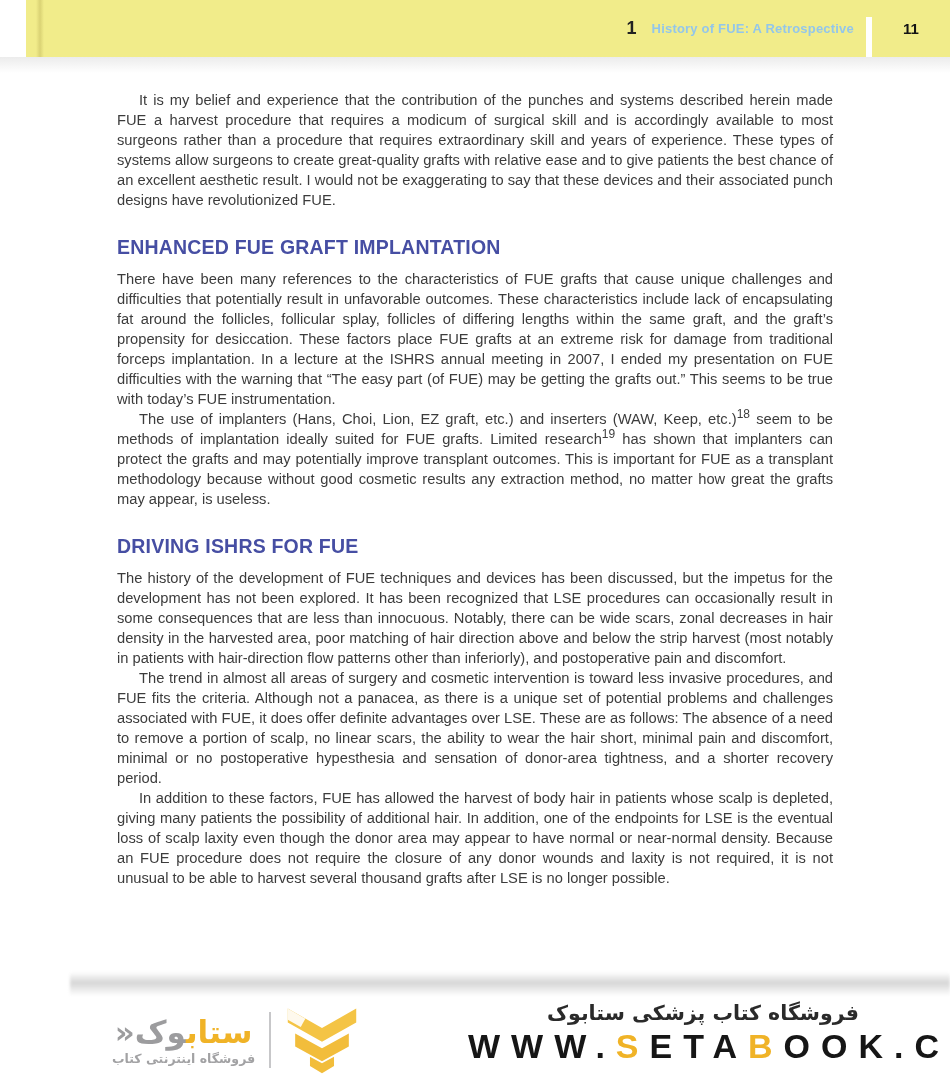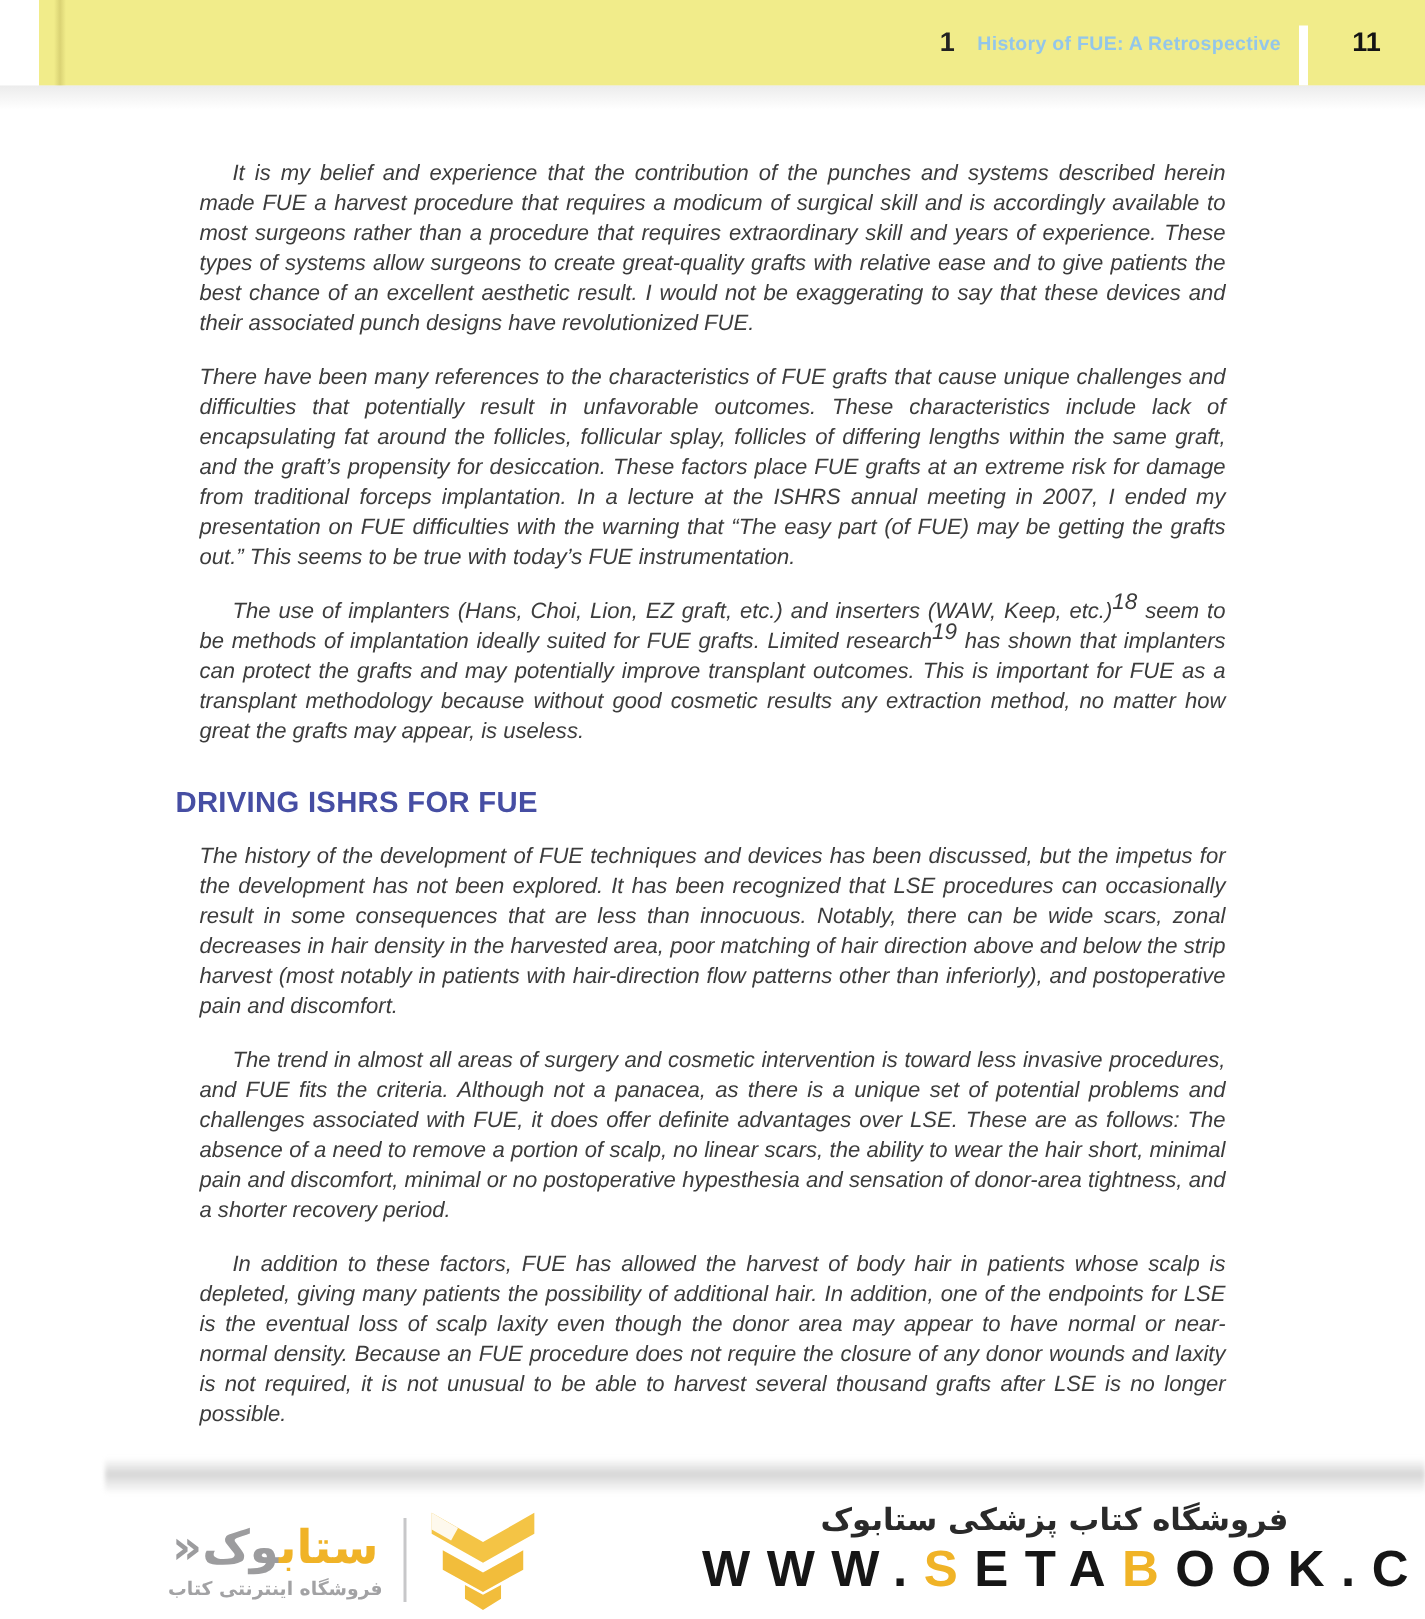--- a/index.html
+++ b/index.html
@@ -22,35 +22,35 @@
     display:flex;align-items:center;gap:15px;
   }
   .chapter-number{font-size:18px;font-weight:bold;color:#222;}
   .chapter-title{font-size:13px;font-weight:600;color:var(--title-blue,#93c6ea);letter-spacing:.2px;}
   .header-divider{
     position:absolute;right:78px;top:17px;bottom:0;width:6px;background:#ffffff;
   }
   .page-number{
     position:absolute;right:0;top:0;width:78px;height:100%;
     display:flex;align-items:center;justify-content:center;
-    font-size:18px;font-weight:bold;color:#141414;
+    font-size:15px;font-weight:bold;color:#141414;
   }
   .band-shadow{
     position:absolute;top:57px;left:0;right:0;height:16px;
     background:linear-gradient(#dcdcdc,rgba(255,255,255,0));
     opacity:.55;
   }
   
   .page-content{
     position:absolute;top:90px;left:117px;width:716px;
     color:#3c3c3c;font-size:14.7px;line-height:20px;text-align:justify;
   }
-  .body-paragraph{margin:16px;font-style:italic;}
+  .body-paragraph{margin:0;}
   .body-paragraph.indent{text-indent:22px;}
-  .body-paragraph sup{font-size:15px;line-height:0;vertical-align:super;}
+  .body-paragraph sup{font-size:12px;line-height:0;vertical-align:super;}
   .section-heading{
     margin:27px 0 12px 0;
     font-size:19.5px;font-weight:bold;letter-spacing:.2px;
     color:var(--heading-blue,#464ea3);
     text-align:left;
   }
   
   .page-bottom-shadow{
     position:absolute;top:972px;left:70px;right:0;height:24px;
     background:linear-gradient(rgba(255,255,255,0) 0%,#d6d6d6 45%,rgba(255,255,255,0) 100%);
@@ -96,20 +96,21 @@
     <span class="chapter-number">1</span>
     <span class="chapter-title">History of FUE: A Retrospective</span>
   </div>
   <div class="header-divider"></div>
   <div class="page-number">11</div>
 </div>
 <div class="band-shadow"></div>
 
 <main class="page-content">
     <p class="body-paragraph indent"><span>It is my belief and experience that the contribution of the punches and systems described herein made FUE a harvest procedure that requires a modicum of surgical skill and is accordingly available to most surgeons rather than a procedure that requires extraordinary skill and years of experience. These types of systems allow surgeons to create great-quality grafts with relative ease and to give patients the best chance of an excellent aesthetic result. I would not be exaggerating to say that these devices and their associated punch designs have revolutionized FUE.</span></p>
+    <h2 class="section-heading">ENHANCED FUE GRAFT IMPLANTATION</h2>
     <p class="body-paragraph"><span>There have been many references to the characteristics of FUE grafts that cause unique challenges and difficulties that potentially result in unfavorable outcomes. These characteristics include lack of encapsulating fat around the follicles, follicular splay, follicles of differing lengths within the same graft, and the graft’s propensity for desiccation. These factors place FUE grafts at an extreme risk for damage from traditional forceps implantation. In a lecture at the ISHRS annual meeting in 2007, I ended my presentation on FUE difficulties with the warning that “The easy part (of FUE) may be getting the grafts out.” This seems to be true with today’s FUE instrumentation.</span></p>
     <p class="body-paragraph indent"><span>The use of implanters (Hans, Choi, Lion, EZ graft, etc.) and inserters (WAW, Keep, etc.)</span><sup>18</sup><span> seem to be methods of implantation ideally suited for FUE grafts. Limited research</span><sup>19</sup><span> has shown that implanters can protect the grafts and may potentially improve transplant outcomes. This is important for FUE as a transplant methodology because without good cosmetic results any extraction method, no matter how great the grafts may appear, is useless.</span></p>
     <h2 class="section-heading">DRIVING ISHRS FOR FUE</h2>
     <p class="body-paragraph"><span>The history of the development of FUE techniques and devices has been discussed, but the impetus for the development has not been explored. It has been recognized that LSE procedures can occasionally result in some consequences that are less than innocuous. Notably, there can be wide scars, zonal decreases in hair density in the harvested area, poor matching of hair direction above and below the strip harvest (most notably in patients with hair-direction flow patterns other than inferiorly), and postoperative pain and discomfort.</span></p>
     <p class="body-paragraph indent"><span>The trend in almost all areas of surgery and cosmetic intervention is toward less invasive procedures, and FUE fits the criteria. Although not a panacea, as there is a unique set of potential problems and challenges associated with FUE, it does offer definite advantages over LSE. These are as follows: The absence of a need to remove a portion of scalp, no linear scars, the ability to wear the hair short, minimal pain and discomfort, minimal or no postoperative hypesthesia and sensation of donor-area tightness, and a shorter recovery period.</span></p>
     <p class="body-paragraph indent"><span>In addition to these factors, FUE has allowed the harvest of body hair in patients whose scalp is depleted, giving many patients the possibility of additional hair. In addition, one of the endpoints for LSE is the eventual loss of scalp laxity even though the donor area may appear to have normal or near-normal density. Because an FUE procedure does not require the closure of any donor wounds and laxity is not required, it is not unusual to be able to harvest several thousand grafts after LSE is no longer possible.</span></p>
   </main>
 
 <div class="page-bottom-shadow"></div>
 

